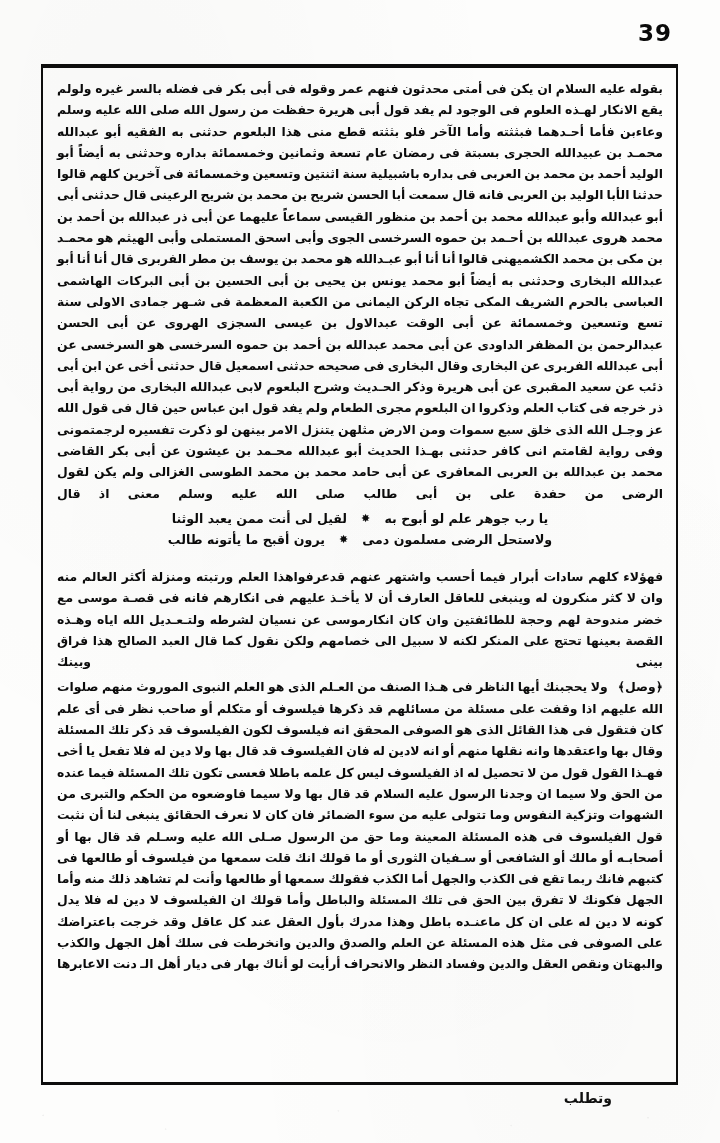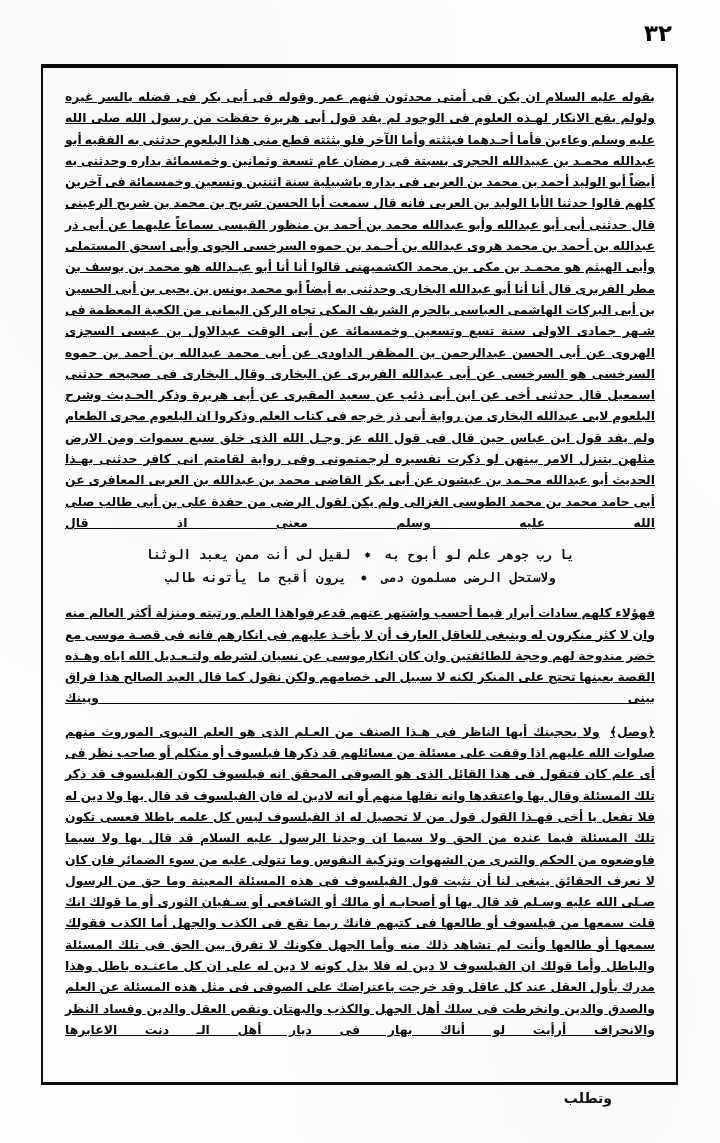--- a/index.html
+++ b/index.html
@@ -82,31 +82,29 @@
     color: #0b0b0b;
     font-size: 12.4px;
     line-height: 21.3px;
     letter-spacing: -0.2px;
     word-spacing: -1.2px;
     font-weight: 600;
     -webkit-font-smoothing: none;
   }
 
   .para {
-    margin: 12px;
+    margin: 4px;
     text-align: justify;
     text-align-last: justify;
     direction: rtl;
-    text-decoration: underline;
   }
 
   .verse-block {
-    margin: 1px 0 4px 0;
+    margin: 1px 0 15px 0;
     direction: rtl;
-    font-family: Liberation Mono, monospace;
   }
   .verse-line {
     text-align: center;
     text-align-last: center;
     white-space: nowrap;
     font-size: 12.6px;
     line-height: 21.5px;
     letter-spacing: 0.1px;
     word-spacing: 0px;
   }
@@ -148,21 +146,21 @@
       radial-gradient(circle at 71% 62%, rgba(0,0,0,0.04) 0.6px, transparent 1.2px),
       radial-gradient(circle at 90% 45%, rgba(0,0,0,0.045) 0.6px, transparent 1.2px);
     pointer-events: none;
   }
 </style>
 </head>
 <body>
 
 <div class="paper"></div>
 
-<div class="page-number">٣٢</div>
+<div class="page-number">39</div>
 
 <div class="frame"></div>
 
 <div class="text-block">
 
   <p class="para">بقوله عليه السلام ان يكن فى أمتى محدثون فنهم عمر  وقوله فى أبى بكر فى فضله بالسر غيره ولولم يقع الانكار لهـذه العلوم فى الوجود لم يفد قول أبى هريرة حفظت من رسول الله صلى الله عليه وسلم وعاءبن فأما أحـدهما فبثثته وأما الآخر فلو بثثته قطع منى هذا البلعوم حدثنى به الفقيه أبو عبدالله محمـد بن عبيدالله الحجرى بسبتة فى رمضان عام تسعة وثمانين وخمسمائة بداره وحدثنى به أيضاً أبو الوليد أحمد بن محمد بن العربى فى بداره باشبيلية سنة اثنتين وتسعين وخمسمائة فى آخرين كلهم قالوا حدثنا الأبا الوليد بن العربى فانه قال سمعت أبا الحسن شريح بن محمد بن شريح الرعينى قال حدثنى أبى أبو عبدالله وأبو عبدالله محمد بن أحمد بن منظور القيسى سماعاً عليهما عن أبى ذر عبدالله بن أحمد بن محمد هروى عبدالله بن أحـمد بن حموه السرخسى الجوى وأبى اسحق المستملى وأبى الهيثم هو محمـد بن مكى بن محمد الكشميهنى قالوا أنا أنا أبو عبـدالله هو محمد بن يوسف بن مطر الفربرى قال أنا أنا أبو عبدالله البخارى وحدثنى به أيضاً أبو محمد يونس بن يحيى بن أبى الحسين بن أبى البركات الهاشمى العباسى بالحرم الشريف المكى تجاه الركن اليمانى من الكعبة المعظمة فى شـهر جمادى الاولى سنة تسع وتسعين وخمسمائة عن أبى الوقت عبدالاول بن عيسى السجزى الهروى عن أبى الحسن عبدالرحمن بن المظفر الداودى عن أبى محمد عبدالله بن أحمد بن حموه السرخسى هو السرخسى عن أبى عبدالله الفربرى عن البخارى وقال البخارى فى صحيحه حدثنى اسمعيل قال حدثنى أخى عن ابن أبى ذئب عن سعيد المقبرى عن أبى هريرة وذكر الحـديث وشرح البلعوم لابى عبدالله البخارى من رواية أبى ذر خرجه فى كتاب العلم  وذكروا ان البلعوم مجرى الطعام ولم يفد قول ابن عباس حين قال فى قول الله عز وجـل الله الذى خلق سبع سموات ومن الارض مثلهن يتنزل الامر بينهن لو ذكرت تفسيره لرجمتمونى وفى رواية لقامتم انى كافر  حدثنى بهـذا الحديث أبو عبدالله محـمد بن عيشون عن أبى بكر القاضى محمد بن عبدالله بن العربى المعافرى عن أبى حامد محمد بن محمد الطوسى الغزالى ولم يكن لقول الرضى من حفدة على بن أبى طالب صلى الله عليه وسلم معنى اذ قال</p>
 
   <div class="verse-block">
     <div class="verse-line">
       <span class="hemistich">يا رب جوهر علم لو أبوح به</span><span class="sep">✸</span><span class="hemistich">لقيل لى أنت ممن يعبد الوثنا</span>

